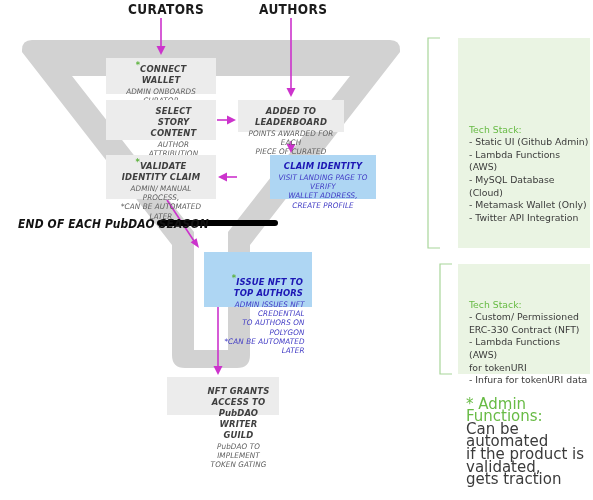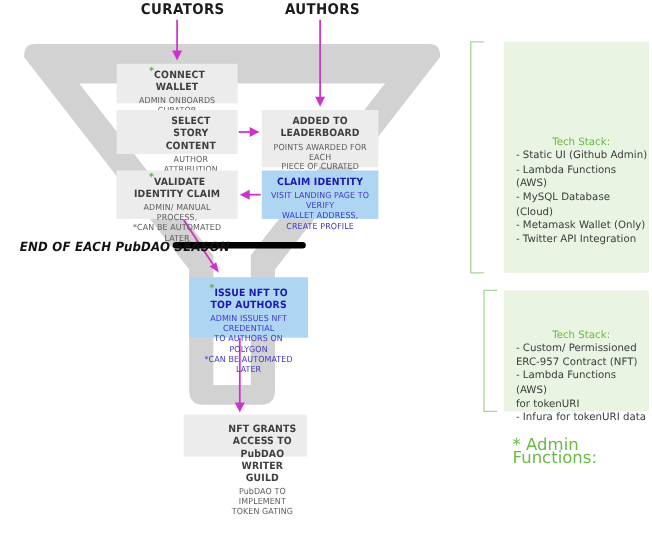--- a/index.html
+++ b/index.html
@@ -47,22 +47,23 @@
   #head-curators { left: 128px; top: 1px; }
   #head-authors  { left: 259px; top: 1px; }
 
   
   .node {
     position: absolute;
     box-sizing: border-box;
     padding: 5px 5px 6px 5px;
     text-align: center;
     background: #ececec;
-  }
-  .node.blue { background: #aed6f3; }
+    font-style: italic;
+  }
+  .node.blue { background: #aed6f3; margin-left: 32px; }
 
   .node .title {
     display: block;
     font-weight: 700;
     font-size: 9.2px;
     line-height: 11px;
     letter-spacing: 0.15px;
     color: #3f3f3f;
     transform: scaleX(0.92);
     white-space: pre-line;
@@ -87,23 +88,23 @@
     font-size: 9px;
     line-height: 0;
     vertical-align: super;
     font-weight: 700;
   }
 
   
   #node-connect-wallet      { left: 106px; top: 58px;  width: 110px; height: 36px; }
   #node-select-story        { left: 106px; top: 100px; width: 110px; height: 40px; padding-left: 30px; }
   #node-validate-identity   { left: 106px; top: 155px; width: 110px; height: 44px; }
-  #node-added-leaderboard   { left: 238px; top: 100px; width: 106px; height: 52px; }
+  #node-added-leaderboard   { left: 238px; top: 100px; width: 106px; height: 32px; }
   #node-claim-identity      { left: 238px; top: 155px; width: 106px; height: 44px; }
-  #node-issue-nft           { left: 172px; top: 252px; width: 108px; height: 55px; padding-top: 9px; }
+  #node-issue-nft           { left: 172px; top: 252px; width: 108px; height: 55px; padding-top: 24px; text-align: right; }
   #node-nft-grants          { left: 167px; top: 377px; width: 112px; height: 38px; padding-top: 8px; padding-left: 36px; }
 
   
   #season-label {
     position: absolute;
     left: 18px;
     top: 217px;
     font-family: "DejaVu Sans", "Liberation Sans", sans-serif;
     font-style: italic;
     font-weight: 700;
@@ -134,21 +135,20 @@
     white-space: pre-line;
   }
   #panel-top .panel-inner    { top: 73px; }
   #panel-bottom .panel-inner { top: 22px; }
 
   .panel-title {
     display: block;
     color: #68bb45;
     font-size: 9.3px;
     line-height: 12.6px;
-    margin-left: 33px;
   }
 
   
   #admin-note {
     position: absolute;
     left: 466px;
     top: 385px;
     width: 124px;
     font-size: 15px;
     line-height: 12.6px;
@@ -294,24 +294,26 @@
 - Lambda Functions (AWS)
 - MySQL Database (Cloud)
 - Metamask Wallet (Only)
 - Twitter API Integration</span>
     </div>
   </div>
 
   <div class="panel" id="panel-bottom">
     <div class="panel-inner">
       <span class="panel-title">Tech Stack:</span><span>- Custom/ Permissioned
-   ERC-957 Contract (NFT)
+   ERC-330 Contract (NFT)
 - Lambda Functions (AWS)
    for tokenURI
 - Infura for tokenURI data</span>
     </div>
   </div>
 
   <div id="admin-note">
-    <span class="note-title">* Admin Functions:</span>
+    <span class="note-title">* Admin Functions:</span><span>Can be automated
+if the product is validated,
+gets traction</span>
   </div>
 
 </div>
 
 </body></html>

